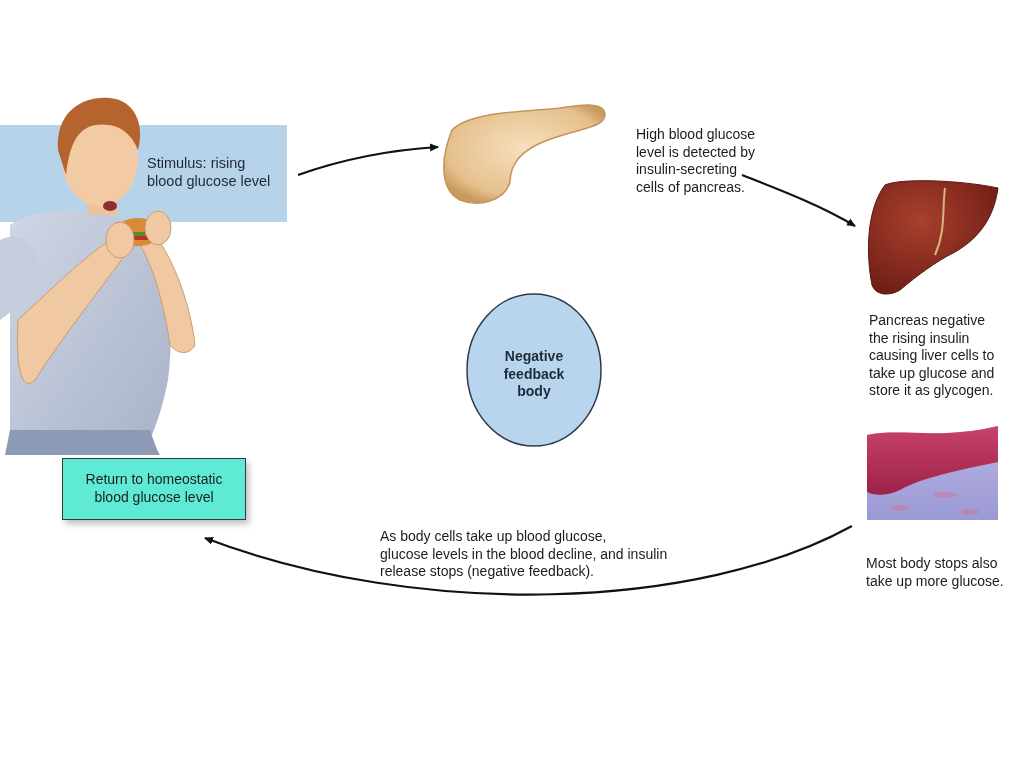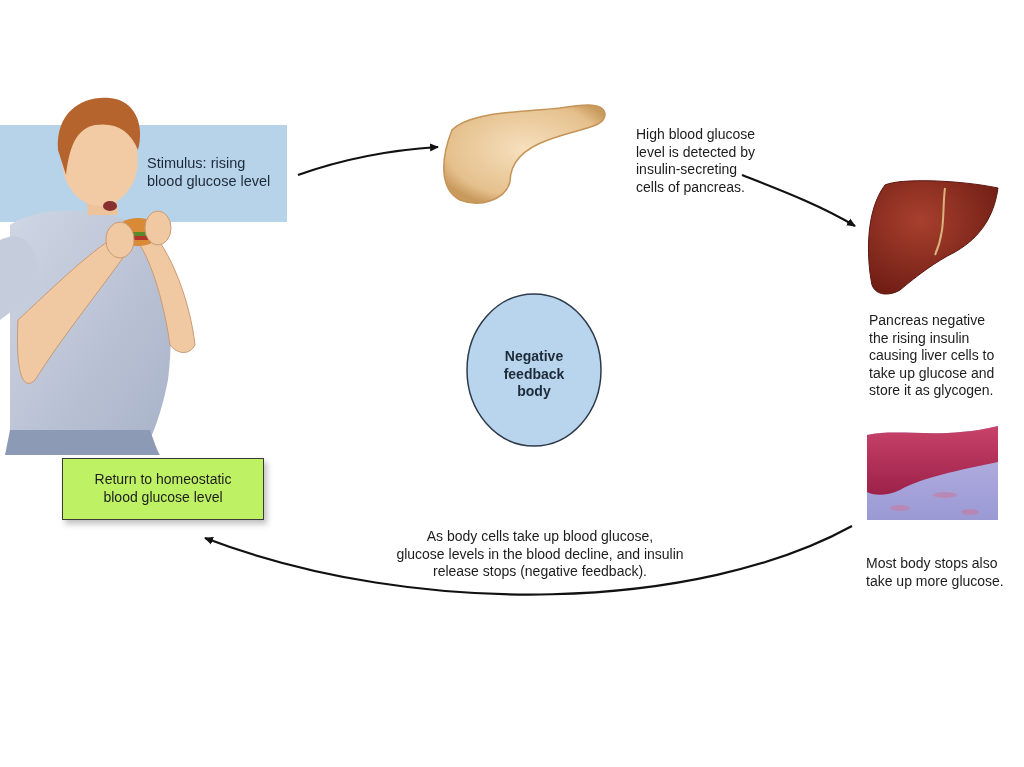--- a/index.html
+++ b/index.html
@@ -5,23 +5,23 @@
     html, body { margin: 0; padding: 0; }
     body { width: 1024px; height: 767px; background: #ffffff; position: relative; overflow: hidden;
            font-family: "Liberation Sans", sans-serif; color: #1e1e1e; }
     .abs { position: absolute; }
     .stim-box { left: 0; top: 125px; width: 287px; height: 97px; background: #b7d3ea; }
     .stim-text { left: 147px; top: 154px; font-size: 14.5px; line-height: 18px; color: #1d2a38; }
     .caption { font-size: 14px; line-height: 17.5px; color: #1c1c1c; }
     .cap-pancreas { left: 636px; top: 126px; }
     .cap-liver { left: 869px; top: 312px; }
     .cap-cells { left: 866px; top: 555px; }
-    .cap-bottom { left: 380px; top: 528px; width: 320px; text-align: center; }
-    .return-box { left: 62px; top: 458px; width: 202px; height: 62px; border: 1.5px solid #3a3a3a;
-                  background: #bef264; box-shadow: 3px 4px 6px rgba(0,0,0,0.25); box-sizing: border-box; }
+    .cap-bottom { left: 380px; top: 528px; width: 320px; text-align: left; }
+    .return-box { left: 62px; top: 458px; width: 184px; height: 62px; border: 1.5px solid #3a3a3a;
+                  background: #5eead4; box-shadow: 3px 4px 6px rgba(0,0,0,0.25); box-sizing: border-box; }
     .return-text { position: absolute; left: 0; right: 0; top: 12px; text-align: center; font-size: 14px; line-height: 17.5px; }
     .loop-text { left: 488px; top: 348px; width: 92px; text-align: center; font-weight: bold; font-size: 14px; line-height: 17.5px; color: #1d2a38; }
     svg.layer { position: absolute; left: 0; top: 0; }
   </style>
 </head>
 <body>
 
 <div class="abs stim-box"></div>
 
 <svg class="layer" width="1024" height="767" viewBox="0 0 1024 767">

